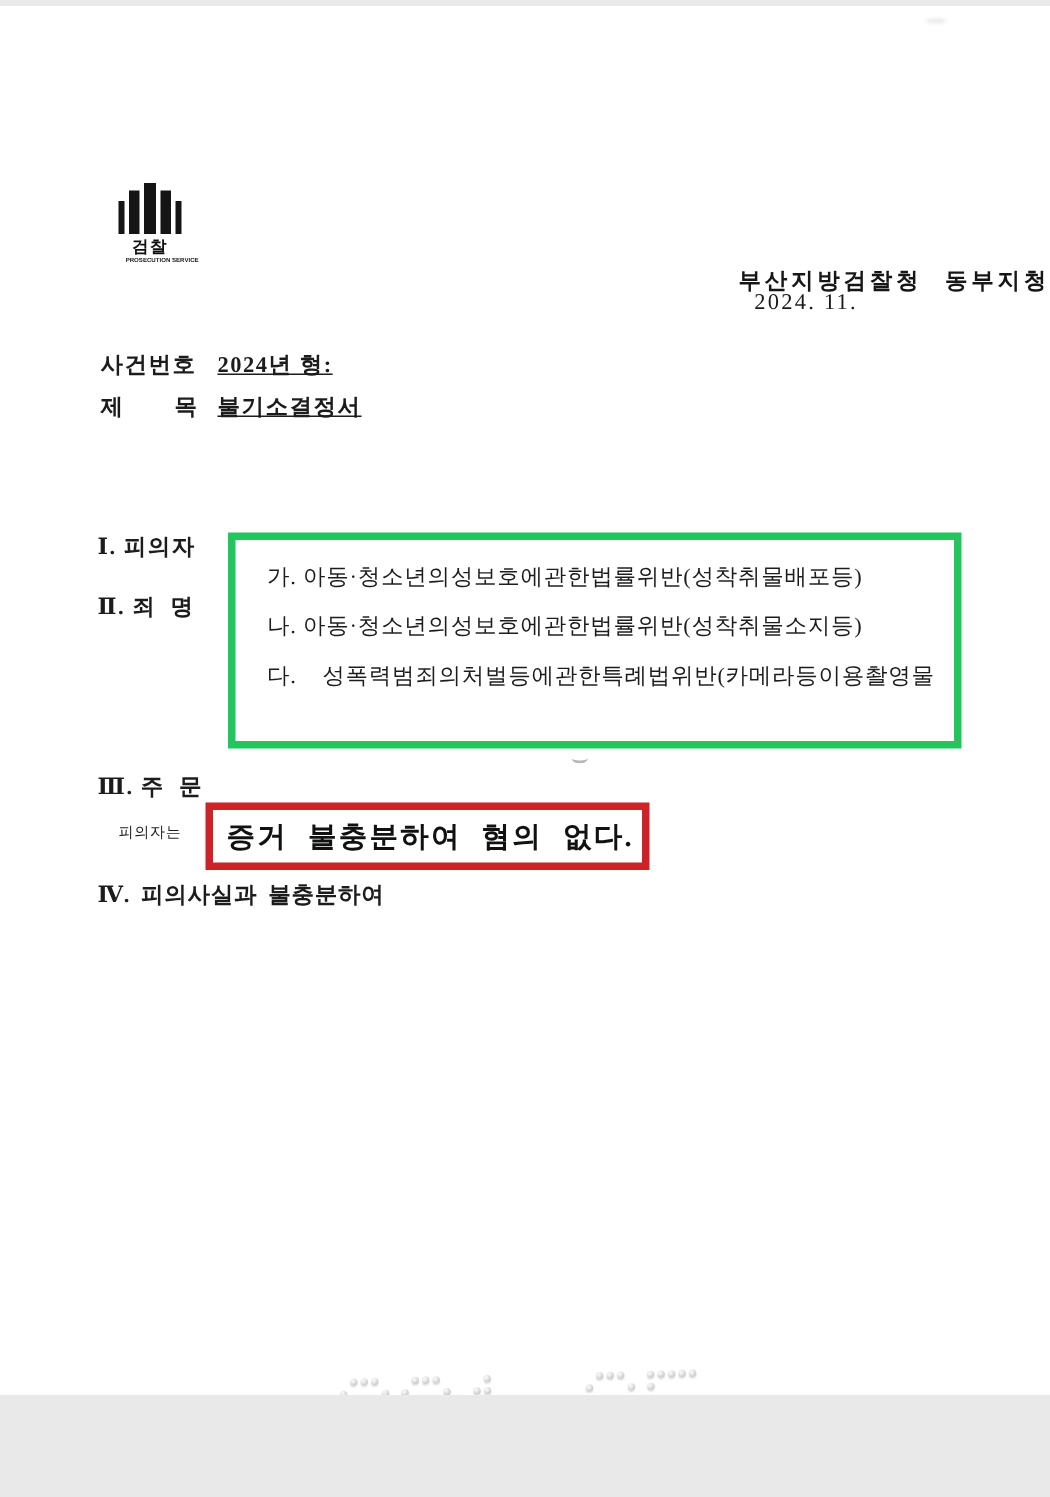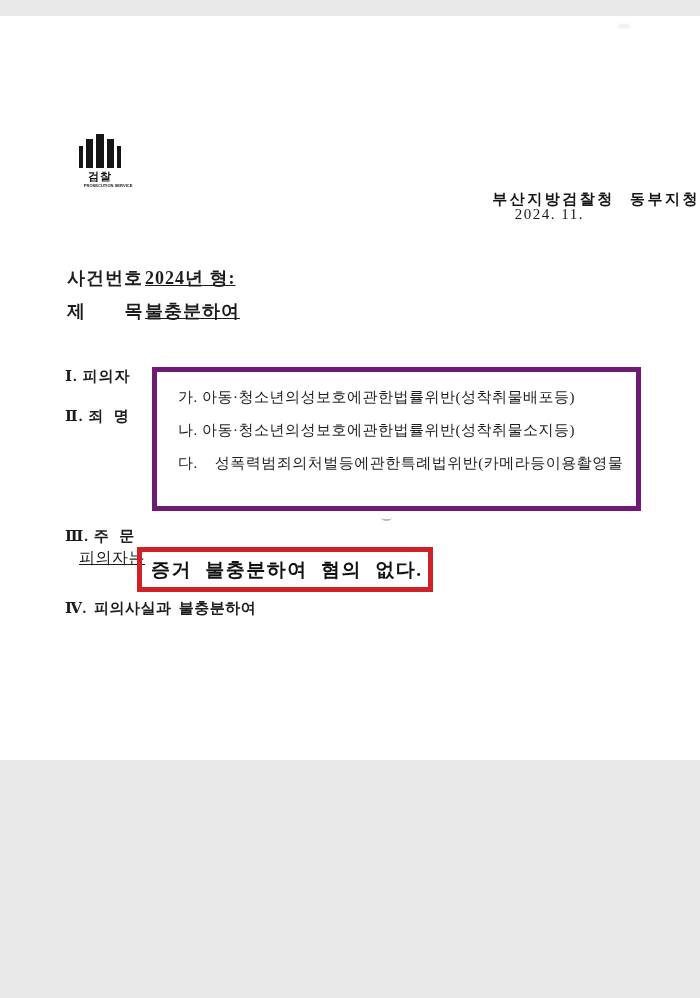--- a/index.html
+++ b/index.html
@@ -1,19 +1,19 @@
 <!DOCTYPE html>
 <html><head>
 <meta charset="utf-8">
 <style>
   html,body{margin:0;padding:0;background:#e9e9e9;}
   .page{
     position:relative;
-    width:700px;height:744px;
-    margin:16px auto;
+    width:700px;height:926px;
+    margin:4px auto;
     background:#ffffff;
     overflow:hidden;
     font-family:"Liberation Serif","DejaVu Serif",serif;
     color:#1c1c1c;
   }
   
   .logo{position:absolute;left:72px;top:118px;width:56px;text-align:center;}
   .logo-bars{display:flex;align-items:flex-end;justify-content:center;gap:3px;height:34px;}
   .logo-bars .bar{background:#151515;}
   .bar1,.bar5{width:4px;height:22px;}
@@ -21,43 +21,43 @@
   .bar3{width:8px;height:34px;}
   .logo-kr{font-size:11px;font-weight:bold;letter-spacing:1px;margin-top:1px;color:#111;}
   .logo-en{font-size:7px;transform:scale(0.58);transform-origin:center top;white-space:nowrap;color:#222;font-weight:bold;font-family:"Liberation Sans",sans-serif;}
   
   .office-title{
     position:absolute;left:0;top:174px;width:100%;
     text-align:right;font-size:15px;font-weight:600;
     letter-spacing:2.5px;word-spacing:9px;color:#161616;
   }
   .issue-date{
-    position:absolute;top:190px;right:116px;
+    position:absolute;top:190px;right:128px;
     font-size:15px;letter-spacing:1.5px;color:#1a1a1a;
   }
   
-  .meta{position:absolute;left:67px;top:250px;font-size:18px;font-weight:bold;}
+  .meta{position:absolute;left:67px;top:230px;font-size:15px;font-weight:bold;}
   .meta-row{display:flex;margin-bottom:9px;white-space:pre;}
   .meta-label{width:78px;letter-spacing:1px;}
   .meta-value{letter-spacing:1px;text-decoration:underline;}
   .intro-line{
     position:absolute;left:242px;top:299px;
     font-size:14.5px;font-weight:500;letter-spacing:1px;word-spacing:6px;
   }
   
   .sec{position:absolute;left:65px;font-size:15px;font-weight:bold;letter-spacing:1px;white-space:pre;}
   .sec-1{top:351px;}
   .sec-2{top:391px;}
   .sec-3{top:511px;}
   .sec-4{top:583px;letter-spacing:0.5px;word-spacing:3px;}
-  .suspect-prefix{position:absolute;left:79px;top:532px;font-size:16px;font-weight:500;letter-spacing:0.5px;text-decoration:underline;}
+  .suspect-prefix{position:absolute;left:79px;top:544px;font-size:10px;font-weight:500;letter-spacing:0.5px;}
   
   .charge-box{
     position:absolute;left:152px;top:351px;width:489px;height:144px;
-    border:5px solid #701a75;box-sizing:border-box;
+    border:5px solid #22c55e;box-sizing:border-box;
     padding:9px 0 0 21px;
   }
   .charge-line{
     font-size:15px;font-weight:500;line-height:33px;
     letter-spacing:0.5px;white-space:pre;
   }
   .charge-cont{padding-left:46px;}
   .order-box{
     position:absolute;left:137px;top:531px;width:296px;height:45px;
     border:5px solid #cf2128;box-sizing:border-box;
@@ -103,21 +103,21 @@
   <div class="office-title">부산지방검찰청  동부지청</div>
   <div class="issue-date">2024.  11.</div>
 
   <div class="meta">
     <div class="meta-row">
       <span class="meta-label">사건번호</span>
       <span class="meta-value">2024년 형:</span>
     </div>
     <div class="meta-row">
       <span class="meta-label">제       목</span>
-      <span class="meta-value">불충분하여</span>
+      <span class="meta-value">불기소결정서</span>
     </div>
   </div>
 
   <div class="sec sec-1">Ⅰ. 피의자</div>
   <div class="sec sec-2">Ⅱ. 죄  명</div>
 
   <div class="charge-box">
     <div class="charge-line">가. 아동·청소년의성보호에관한법률위반(성착취물배포등)</div>
     <div class="charge-line">나. 아동·청소년의성보호에관한법률위반(성착취물소지등)</div>
     <div class="charge-line">다.    성폭력범죄의처벌등에관한특례법위반(카메라등이용촬영물</div>

